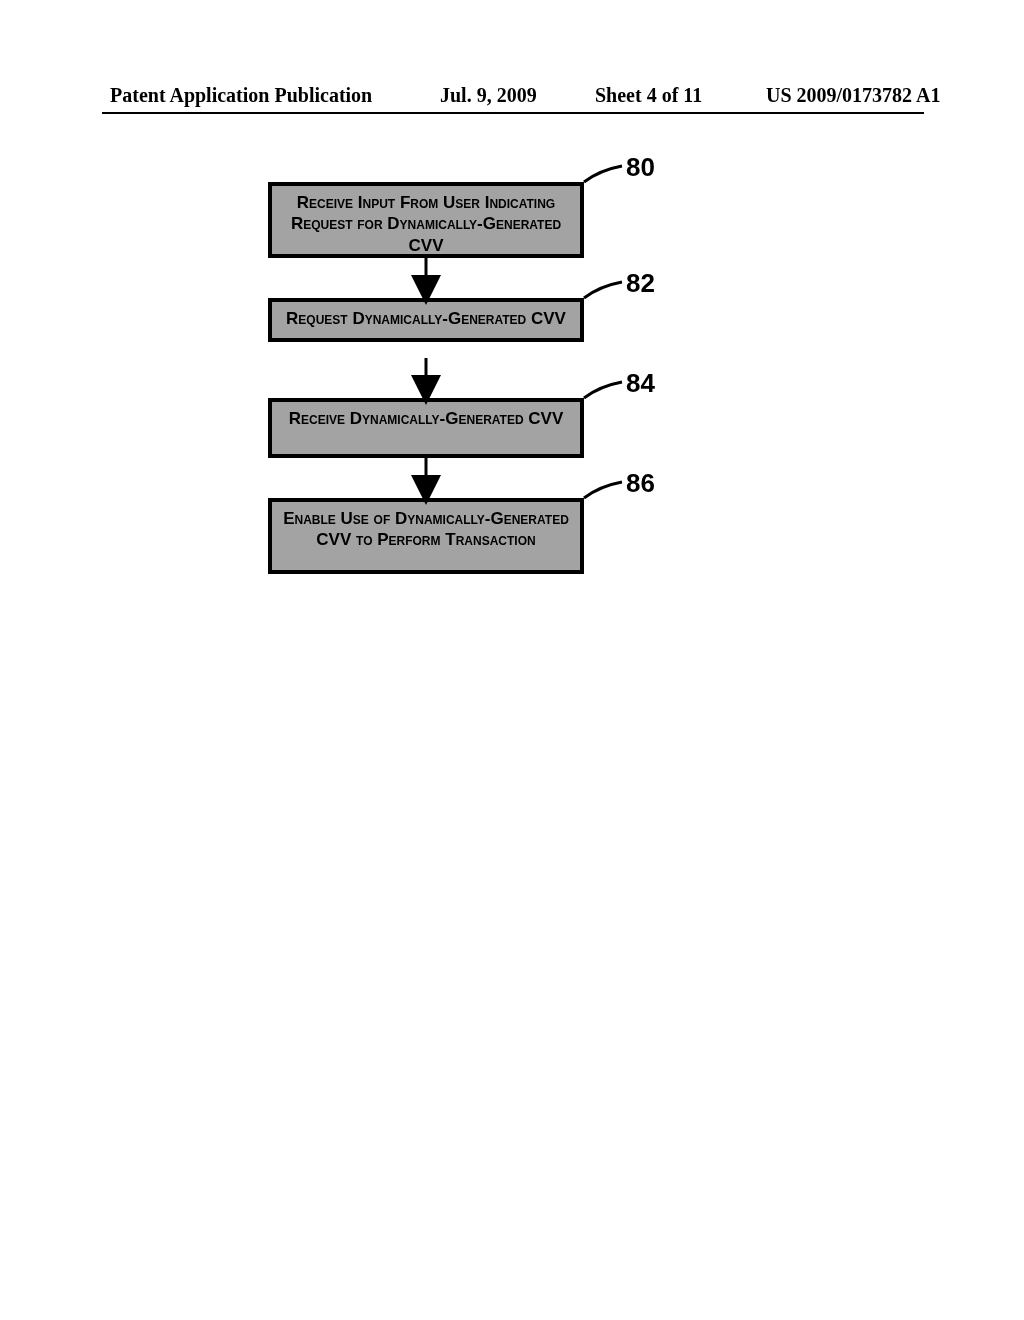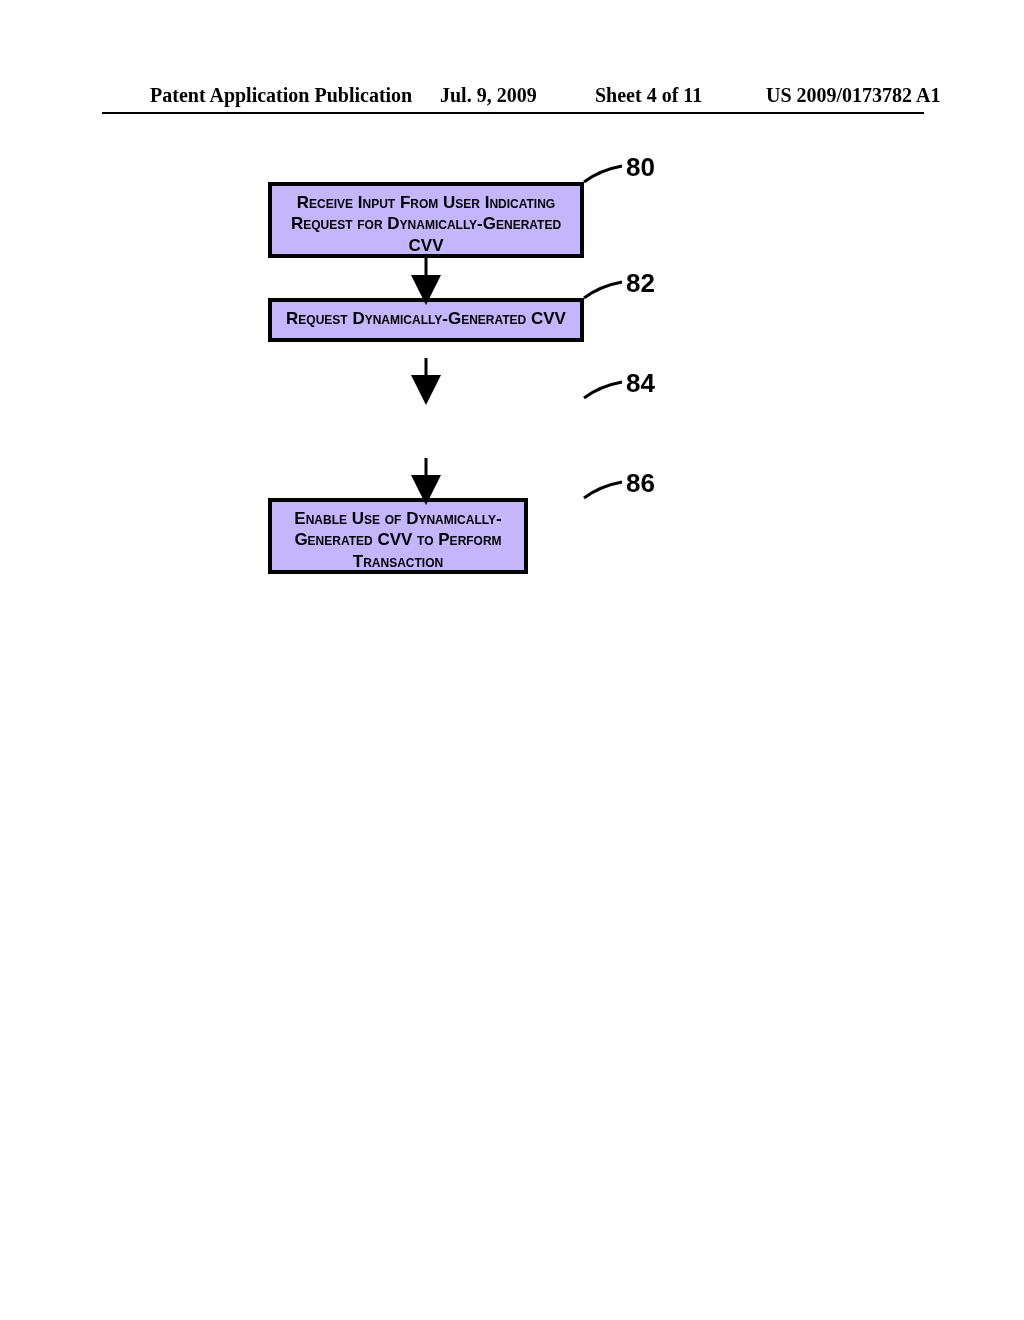--- a/index.html
+++ b/index.html
@@ -19,21 +19,21 @@
     height: 1320px;
   }
   .header-row {
     position: absolute;
     top: 84px;
     left: 0;
     width: 1024px;
     font-size: 20px;
     font-weight: bold;
   }
-  .hdr-left  { position: absolute; left: 110px; margin-left: 40px; }
+  .hdr-left  { position: absolute; left: 110px; }
   .hdr-mid   { position: absolute; left: 440px; text-align: right; }
   .hdr-sheet { position: absolute; left: 595px; }
   .hdr-right { position: absolute; left: 766px; }
   .hr {
     position: absolute;
     top: 112px;
     left: 102px;
     width: 822px;
     height: 0;
     border-top: 2px solid #000;
@@ -43,21 +43,21 @@
     position: absolute;
     top: 140px;
     left: 0;
     width: 1024px;
     height: 500px;
   }
 
   .box {
     position: absolute;
     border: 4px solid #000;
-    background: #c4b5fd;
+    background: #a3a3a3;
     text-align: center;
     font-family: Arial, Helvetica, sans-serif;
     font-weight: bold;
     font-size: 17px;
     line-height: 1.25;
     padding: 6px 6px;
     font-variant: small-caps;
   }
 
   .ref {
@@ -95,22 +95,25 @@
   <div class="svg-wrap">
 
     <div class="box" style="left:268px; top:42px; width:316px; height:76px;">
       <span>Receive Input From User Indicating Request for Dynamically-Generated CVV</span>
     </div>
 
     <div class="box" style="left:268px; top:158px; width:316px; height:44px;">
       <span>Request Dynamically-Generated CVV</span>
     </div>
 
+    <div class="box" style="left:268px; top:258px; width:316px; height:60px;">
+      <span>Receive Dynamically-Generated CVV</span>
+    </div>
 
-    <div class="box" style="left:268px; top:358px; width:260px; height:76px;">
+    <div class="box" style="left:268px; top:358px; width:316px; height:76px;">
       <span>Enable Use of Dynamically-Generated CVV to Perform Transaction</span>
     </div>
 
     <div class="ref" style="left:626px; top:12px;">80</div>
     <div class="ref" style="left:626px; top:128px;">82</div>
     <div class="ref" style="left:626px; top:228px;text-align:center;">84</div>
     <div class="ref" style="left:626px; top:328px;">86</div>
 
     <svg width="1024" height="500" style="position:absolute;left:0;top:0;">
       <defs>

